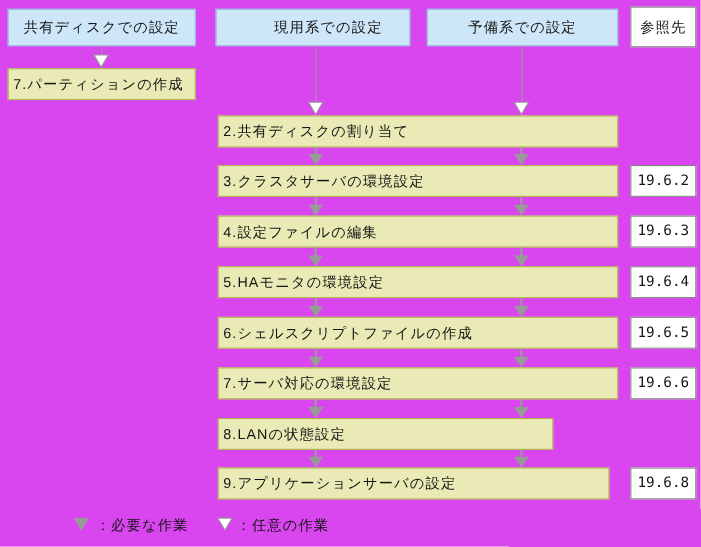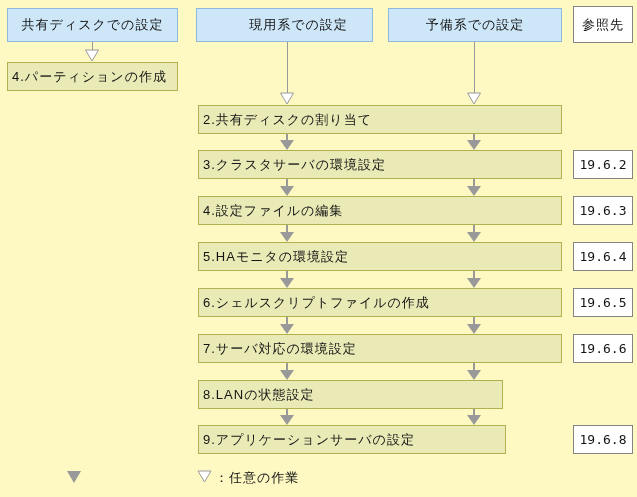--- a/index.html
+++ b/index.html
@@ -2,21 +2,21 @@
 <html style="--header-fill: #cee7f8; --header-border: #8fbadc; --step-fill: #eaeab6; --step-border: #b1b150; --arrow: #999999; --ref-border: #848484; --text: #141414;"><head>
 <meta charset="utf-8">
 <style>
   :root{
     --header-fill:#cee7f8; --header-border:#8fbadc;
     --step-fill:#eaeab6;   --step-border:#b1b150;
     --arrow:#999999;       --ref-border:#848484; --text:#141414;
   }
   html,body{margin:0;padding:0;background:#fff;}
   .canvas{
-    position:relative;width:637px;height:497px;background:#fef9c3;overflow:hidden;
+    position:relative;width:637px;height:497px;background:#d946ef;overflow:hidden;
     font-family:"Liberation Sans","DejaVu Sans",sans-serif;color:var(--text);
   }
   .hdr{
     position:absolute;height:34px;box-sizing:border-box;
     background:var(--header-fill);border:1px solid var(--header-border);
     display:flex;align-items:center;justify-content:center;
     font-size:13px;letter-spacing:1px;
   }
   .hdr.ref{
     background:#fff;border:1px solid var(--ref-border);
@@ -57,30 +57,30 @@
   <svg class="tri tri-hollow" style="left:84px;top:49px;" width="16" height="13" viewBox="0 0 16 13">
     <polygon points="1.5,1 14.5,1 8,12"></polygon>
     </svg>
   <svg class="tri tri-hollow" style="left:279px;top:92px;" width="16" height="13" viewBox="0 0 16 13">
     <polygon points="1.5,1 14.5,1 8,12"></polygon>
     </svg>
   <svg class="tri tri-hollow" style="left:466px;top:92px;" width="16" height="13" viewBox="0 0 16 13">
     <polygon points="1.5,1 14.5,1 8,12"></polygon>
     </svg>
 
-  <div class="step" style="left:7px;top:62px;width:171px;">4.パーティションの作成</div>
+  <div class="step" style="left:7px;top:62px;width:171px;">7.パーティションの作成</div>
 
   <div class="step" style="left:198px;top:105px;width:364px;">2.共有ディスクの割り当て</div>
   <div class="step" style="left:198px;top:150px;width:364px;">3.クラスタサーバの環境設定</div>
   <div class="step" style="left:198px;top:196px;width:364px;">4.設定ファイルの編集</div>
   <div class="step" style="left:198px;top:242px;width:364px;">5.HAモニタの環境設定</div>
   <div class="step" style="left:198px;top:288px;width:364px;text-align:center;">6.シェルスクリプトファイルの作成</div>
   <div class="step" style="left:198px;top:334px;width:364px;">7.サーバ対応の環境設定</div>
   <div class="step" style="left:198px;top:380px;width:305px;">8.LANの状態設定</div>
-  <div class="step" style="left:198px;top:425px;width:308px;">9.アプリケーションサーバの設定</div>
+  <div class="step" style="left:198px;top:425px;width:356px;">9.アプリケーションサーバの設定</div>
 
   <div class="refbox" style="left:573px;top:150px;">19.6.2</div>
   <div class="refbox" style="left:573px;top:196px;">19.6.3</div>
   <div class="refbox" style="left:573px;top:242px;">19.6.4</div>
   <div class="refbox" style="left:573px;top:288px;">19.6.5</div>
   <div class="refbox" style="left:573px;top:334px;">19.6.6</div>
   <div class="refbox" style="left:573px;top:425px;">19.6.8</div>
 
   <div class="stem" style="left:286px;top:134px;height:7px;"></div>
   <svg class="tri tri-filled" style="left:280px;top:140px;" width="14" height="10" viewBox="0 0 14 10">
@@ -137,18 +137,19 @@
     </svg>
   <div class="stem" style="left:473px;top:409px;height:7px;"></div>
   <svg class="tri tri-filled" style="left:467px;top:415px;" width="14" height="10" viewBox="0 0 14 10">
       <polygon points="0,0 14,0 7,10"></polygon>
     </svg>
 
   <span class="legend-text" style="left:8px;top:469px;margin-top:48px;">（凡例）</span>
   <svg class="tri tri-filled" style="left:67px;top:471px;" width="14" height="12" viewBox="0 0 14 12">
     <polygon points="0,0 14,0 7,12"></polygon>
     </svg>
+  <span class="legend-text" style="left:87px;top:469px;">：必要な作業</span>
   <svg class="tri tri-hollow" style="left:197px;top:470px;" width="15" height="13" viewBox="0 0 15 13">
     <polygon points="1,1 14,1 7.5,12"></polygon>
     </svg>
   <span class="legend-text" style="left:215px;top:469px;">：任意の作業</span>
 
 </div>
 
 </body></html>

